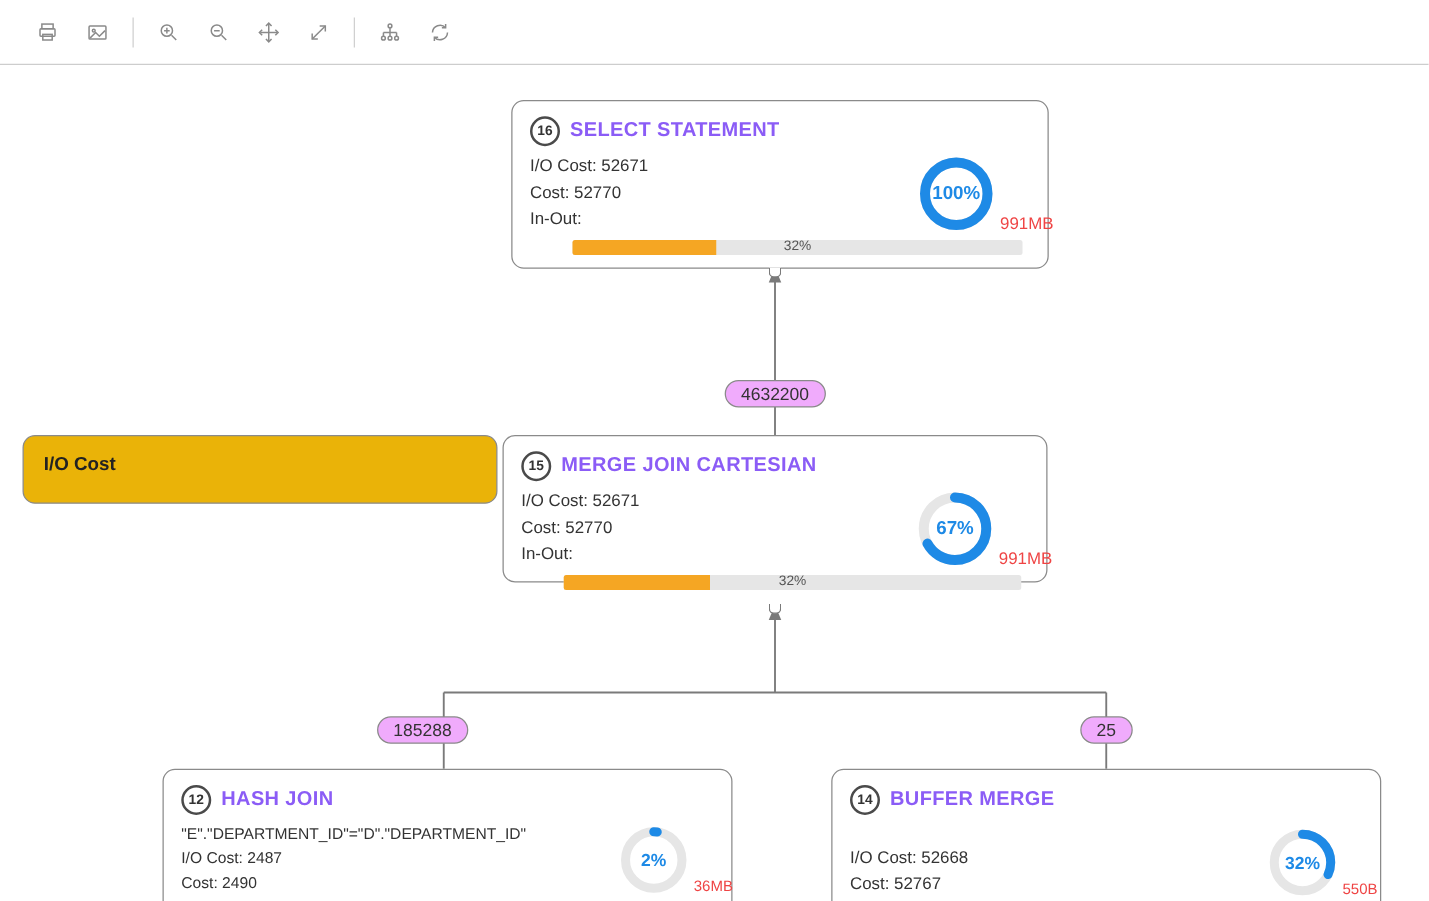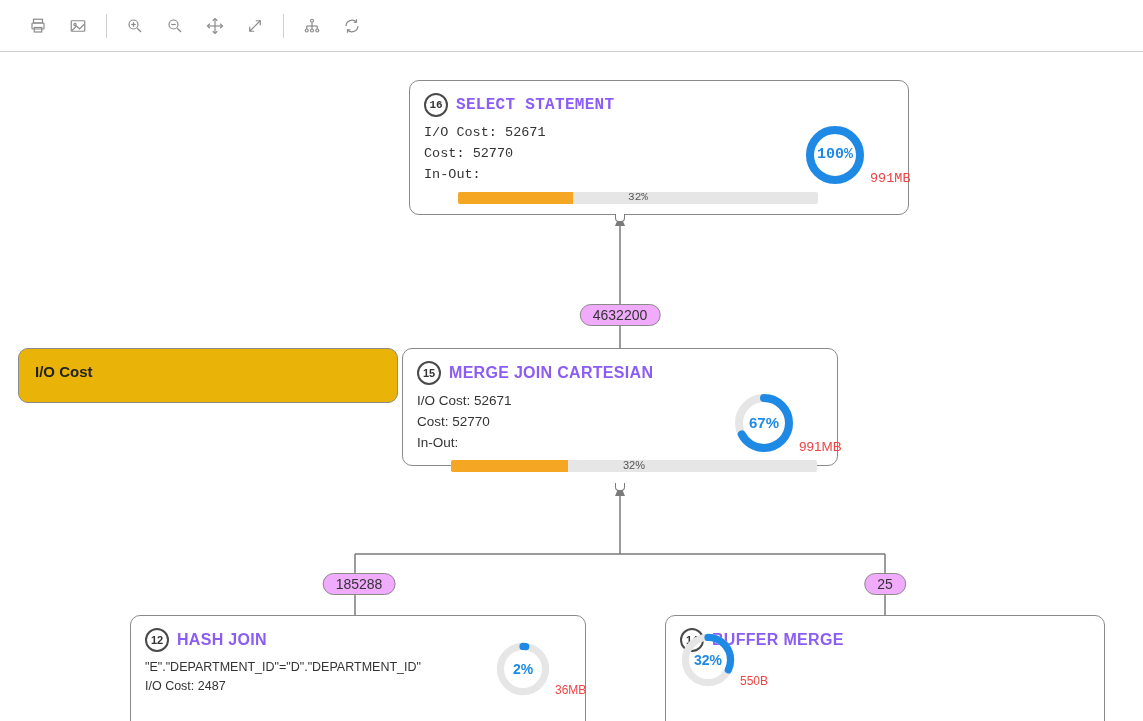--- a/index.html
+++ b/index.html
@@ -127,21 +127,21 @@
     <line x1="620" y1="300" x2="620" y2="170"></line>
     <polygon class="arrowhead" points="620,162 615,174 625,174"></polygon>
 
     <line x1="620" y1="438" x2="620" y2="502"></line>
     <polygon class="arrowhead" points="620,432 615,444 625,444"></polygon>
     <line x1="355" y1="502" x2="885" y2="502"></line>
     <line x1="355" y1="502" x2="355" y2="563"></line>
     <line x1="885" y1="502" x2="885" y2="563"></line>
   </svg>
 
-  <div class="node" style="left:409px; top:28px; width:500px; height:135px;font-family:Liberation Mono, monospace;">
+  <div class="node" style="left:409px; top:28px; width:430px; height:135px;">
     <div class="node-header">
       <div class="id-badge">16</div>
       <div class="node-title">SELECT STATEMENT</div>
     </div>
     <div class="node-body">
       <div class="node-stats">
         <div><span>I/O Cost:</span> <span>52671</span></div>
         <div><span>Cost:</span> <span>52770</span></div>
         <div><span>In-Out:</span> <span></span></div>
       </div>
@@ -191,52 +191,58 @@
       <div class="progress-fill" style="width: 32%;"></div>
       <div class="progress-label">32%</div>
     </div>
   </div>
   <div class="socket" style="left:620px; top:431px;"></div>
 
   <div class="tooltip" style="left:18px; top:296px; width:380px;">
     <div class="tooltip-title">I/O Cost</div>
   </div>
 
-  <div class="edge-label" style="left:359px; top:521px;">185288</div>
+  <div class="edge-label" style="left:338px; top:521px;">185288</div>
   <div class="edge-label" style="left:885px; top:521px;">25</div>
 
   <div class="node" style="left:130px; top:563px; width:456px; height:120px; padding-bottom:0;">
     <div class="node-header">
       <div class="id-badge">12</div>
       <div class="node-title">HASH JOIN</div>
     </div>
     <div class="node-body">
       <div class="node-stats" style="font-size:12.5px">
         <div>"E"."DEPARTMENT_ID"="D"."DEPARTMENT_ID"</div>
         <div><span>I/O Cost:</span> <span>2487</span></div>
+        <div><span>Cost:</span> <span>2490</span></div>
       </div>
       <div class="node-side node-side-sm">
         <div class="ring">
           <svg width="56" height="56" viewBox="0 0 62 62">
               <circle cx="31" cy="31" r="25" stroke="#e6e6e6" stroke-width="8" fill="none"></circle>
               <circle cx="31" cy="31" r="25" stroke="#1e8ae6" stroke-width="8" fill="none" stroke-dasharray="157.07963267948966 157.07963267948966" transform="rotate(-90 31 31)" stroke-dashoffset="153.93804002589988" stroke-linecap="round"></circle>
             </svg>
           <div class="ring-text" style="font-size:14px">2%</div>
         </div>
         <div class="size-label" style="font-size:12px">36MB</div>
       </div>
     </div>
   </div>
 
   <div class="node" style="left:665px; top:563px; width:440px; height:120px; padding-bottom:0;">
     <div class="node-header">
       <div class="id-badge">14</div>
       <div class="node-title">BUFFER MERGE</div>
     </div>
     <div class="node-body">
+      <div class="node-stats">
+        <div style="height:18px"></div>
+        <div><span>I/O Cost:</span> <span>52668</span></div>
+        <div><span>Cost:</span> <span>52767</span></div>
+      </div>
       <div class="node-side node-side-sm">
         <div class="ring">
           <svg width="56" height="56" viewBox="0 0 62 62">
               <circle cx="31" cy="31" r="25" stroke="#e6e6e6" stroke-width="8" fill="none"></circle>
               <circle cx="31" cy="31" r="25" stroke="#1e8ae6" stroke-width="8" fill="none" stroke-dasharray="157.07963267948966 157.07963267948966" transform="rotate(-90 31 31)" stroke-dashoffset="106.81415022205296" stroke-linecap="round"></circle>
             </svg>
           <div class="ring-text" style="font-size:14px">32%</div>
         </div>
         <div class="size-label" style="font-size:12px">550B</div>
       </div>

